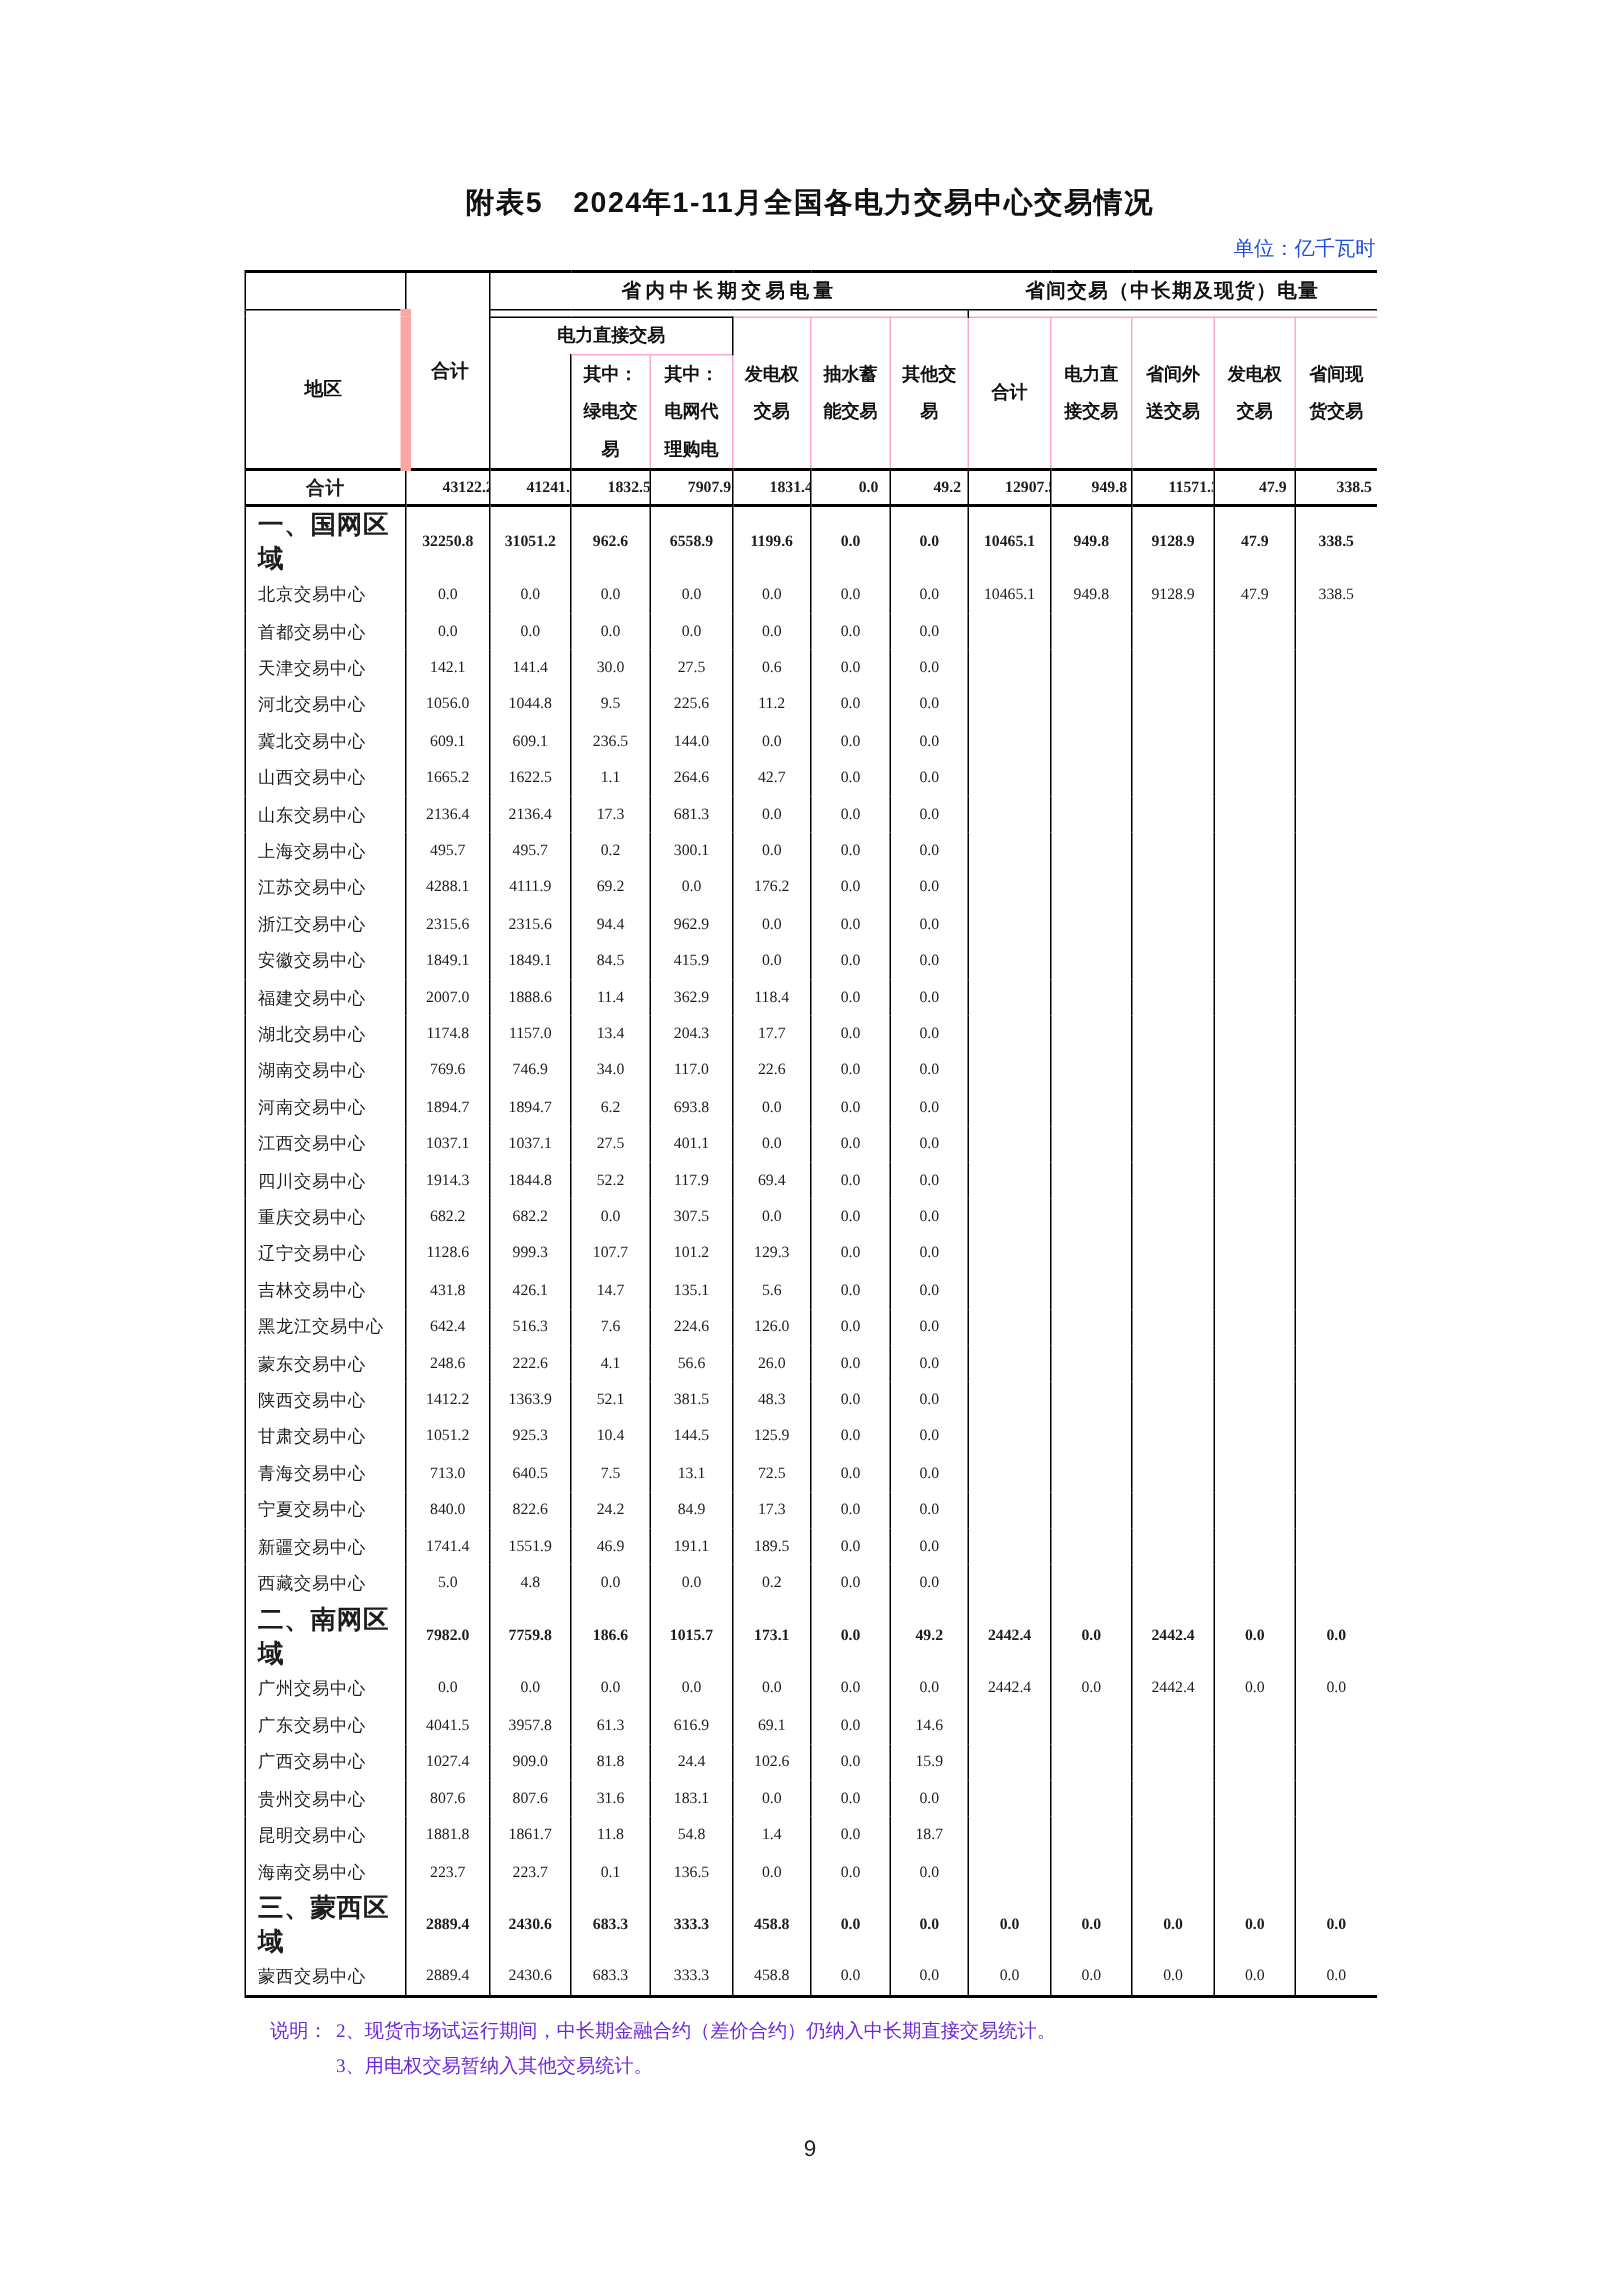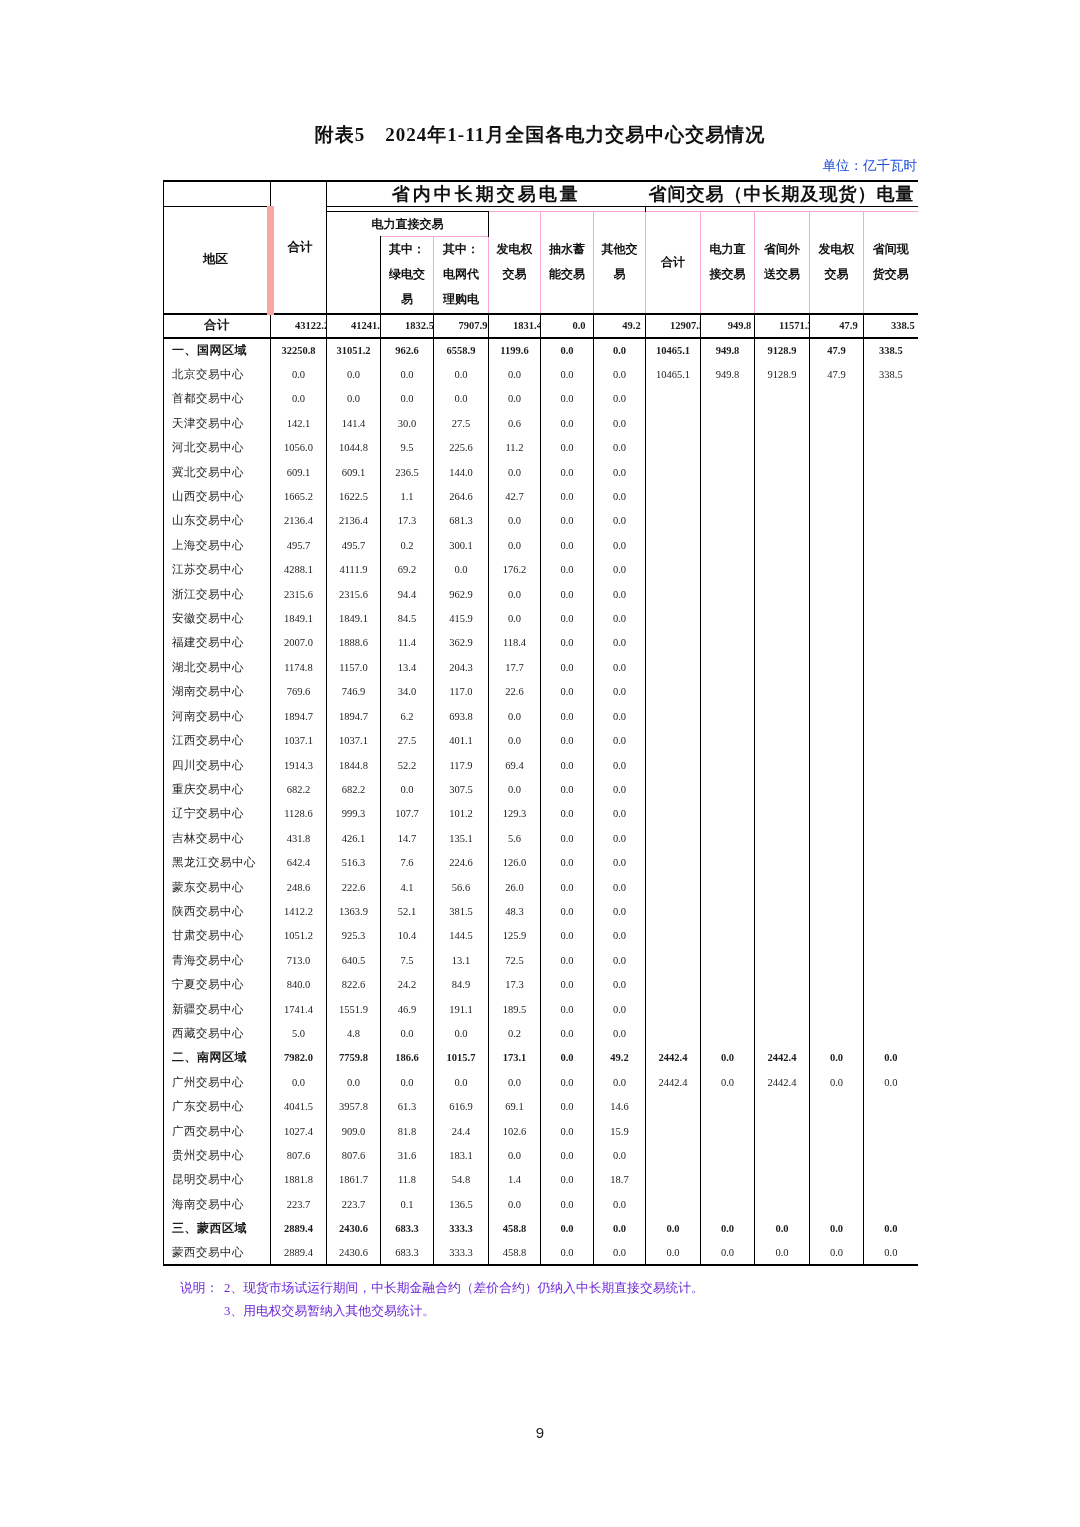--- a/index.html
+++ b/index.html
@@ -11,21 +11,21 @@
     color: #1a1a1a;
   }
   .sheet {
     position: absolute;
     left: 163px; top: 0;
     width: 754px;
   }
   .doc-title {
     margin-top: 122px;
     text-align: center;
-    font-family: Liberation Serif, serif;
+    font-family: Liberation Sans, sans-serif;
     font-weight: bold;
     font-size: 19px;
     letter-spacing: 1px;
     color: #111;
   }
   .unit-label {
     margin-top: 9px;
     margin-bottom: 5px;
     text-align: right;
     font-size: 13.5px;
@@ -56,21 +56,21 @@
     color: #111;
   }
   tr.hr1 { height: 25px; }
   tr.hr-spacer { height: 5px; }
   tr.hr3 { height: 25px; }
   tr.hr4 { height: 77px; }
 
   .cell-region-top { border-bottom: 1px solid #000; border-right: 1px solid #000; }
   .cell-region { border-right: 7px solid #fca5a5; font-size: 12.5px; }
   .cell-total1 { border-right: 1px solid #000; font-size: 12.5px; }
-  .band { border-bottom: 1px solid #000; letter-spacing: 3px; font-size: 18px; }
+  .band { border-bottom: 1px solid #000; letter-spacing: 3px; font-size: 13px; }
   .band2 { letter-spacing: 1px; }
   .sp-intra { border-left: 1px solid #000; border-right: 1px solid #000; }
   .sp-inter { border-left: 1px solid #000; border-right: none; }
   .grp-direct {
     border-top: 1px solid #000; border-left: 1px solid #000;
     border-right: 1px solid #000; border-bottom: none;
   }
   .sub {
     border: 1px solid #f9a8d4;
     white-space: pre-line;
@@ -105,21 +105,21 @@
   tbody tr.total td {
     border-top: 2.5px solid #000;
     border-bottom: 2.5px solid #000;
     font-weight: bold;
     padding-left: 24px;
   }
   tbody tr.total td.region {
     text-align: center; padding-left: 0; font-size: 12.5px;
   }
   tbody tr.section td { font-weight: bold; }
-  tbody tr.section td.region { font-size: 12px; }
+  tbody tr.section td.region { font-size: 17px; }
 
   .notes {
     margin-top: 11px;
     display: flex;
     font-size: 12.8px;
     padding-left: 17px;
     color: #6d28d9;
   }
   .notes-label { flex: 0 0 44px; line-height: 23px; }
   .notes-items div { line-height: 23px; }

